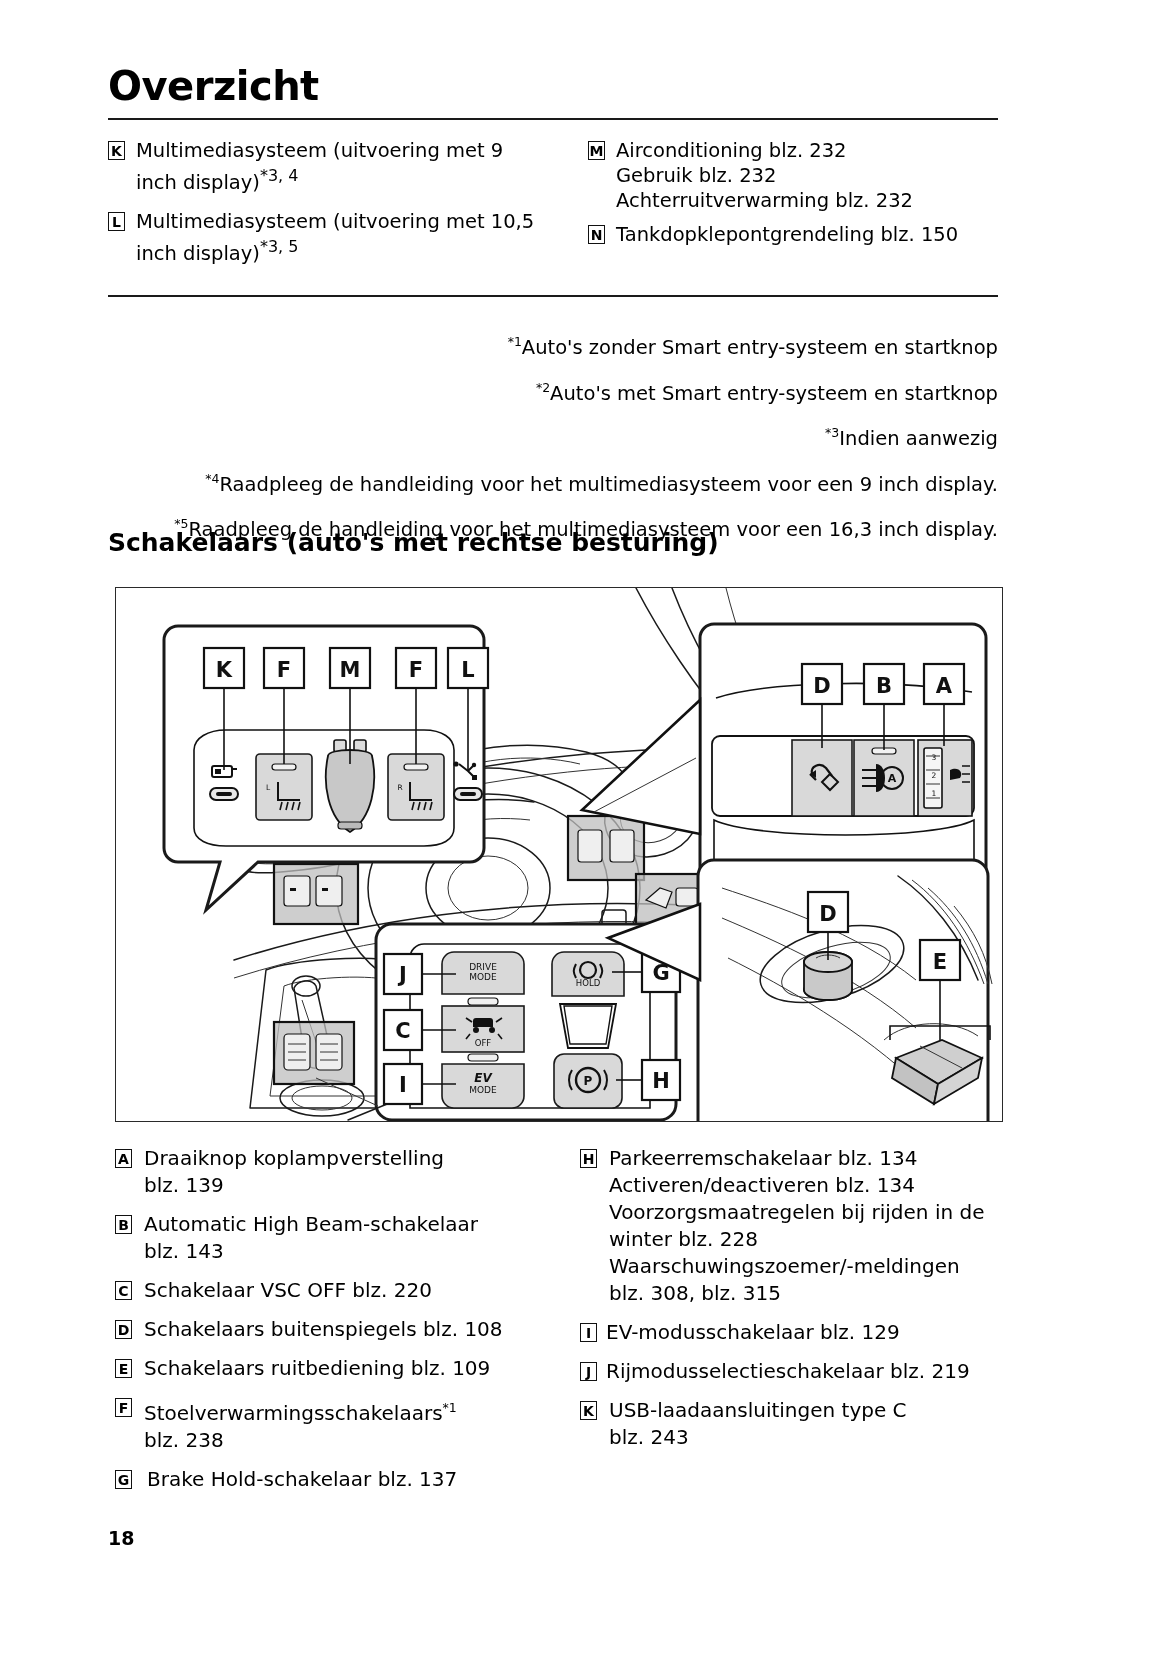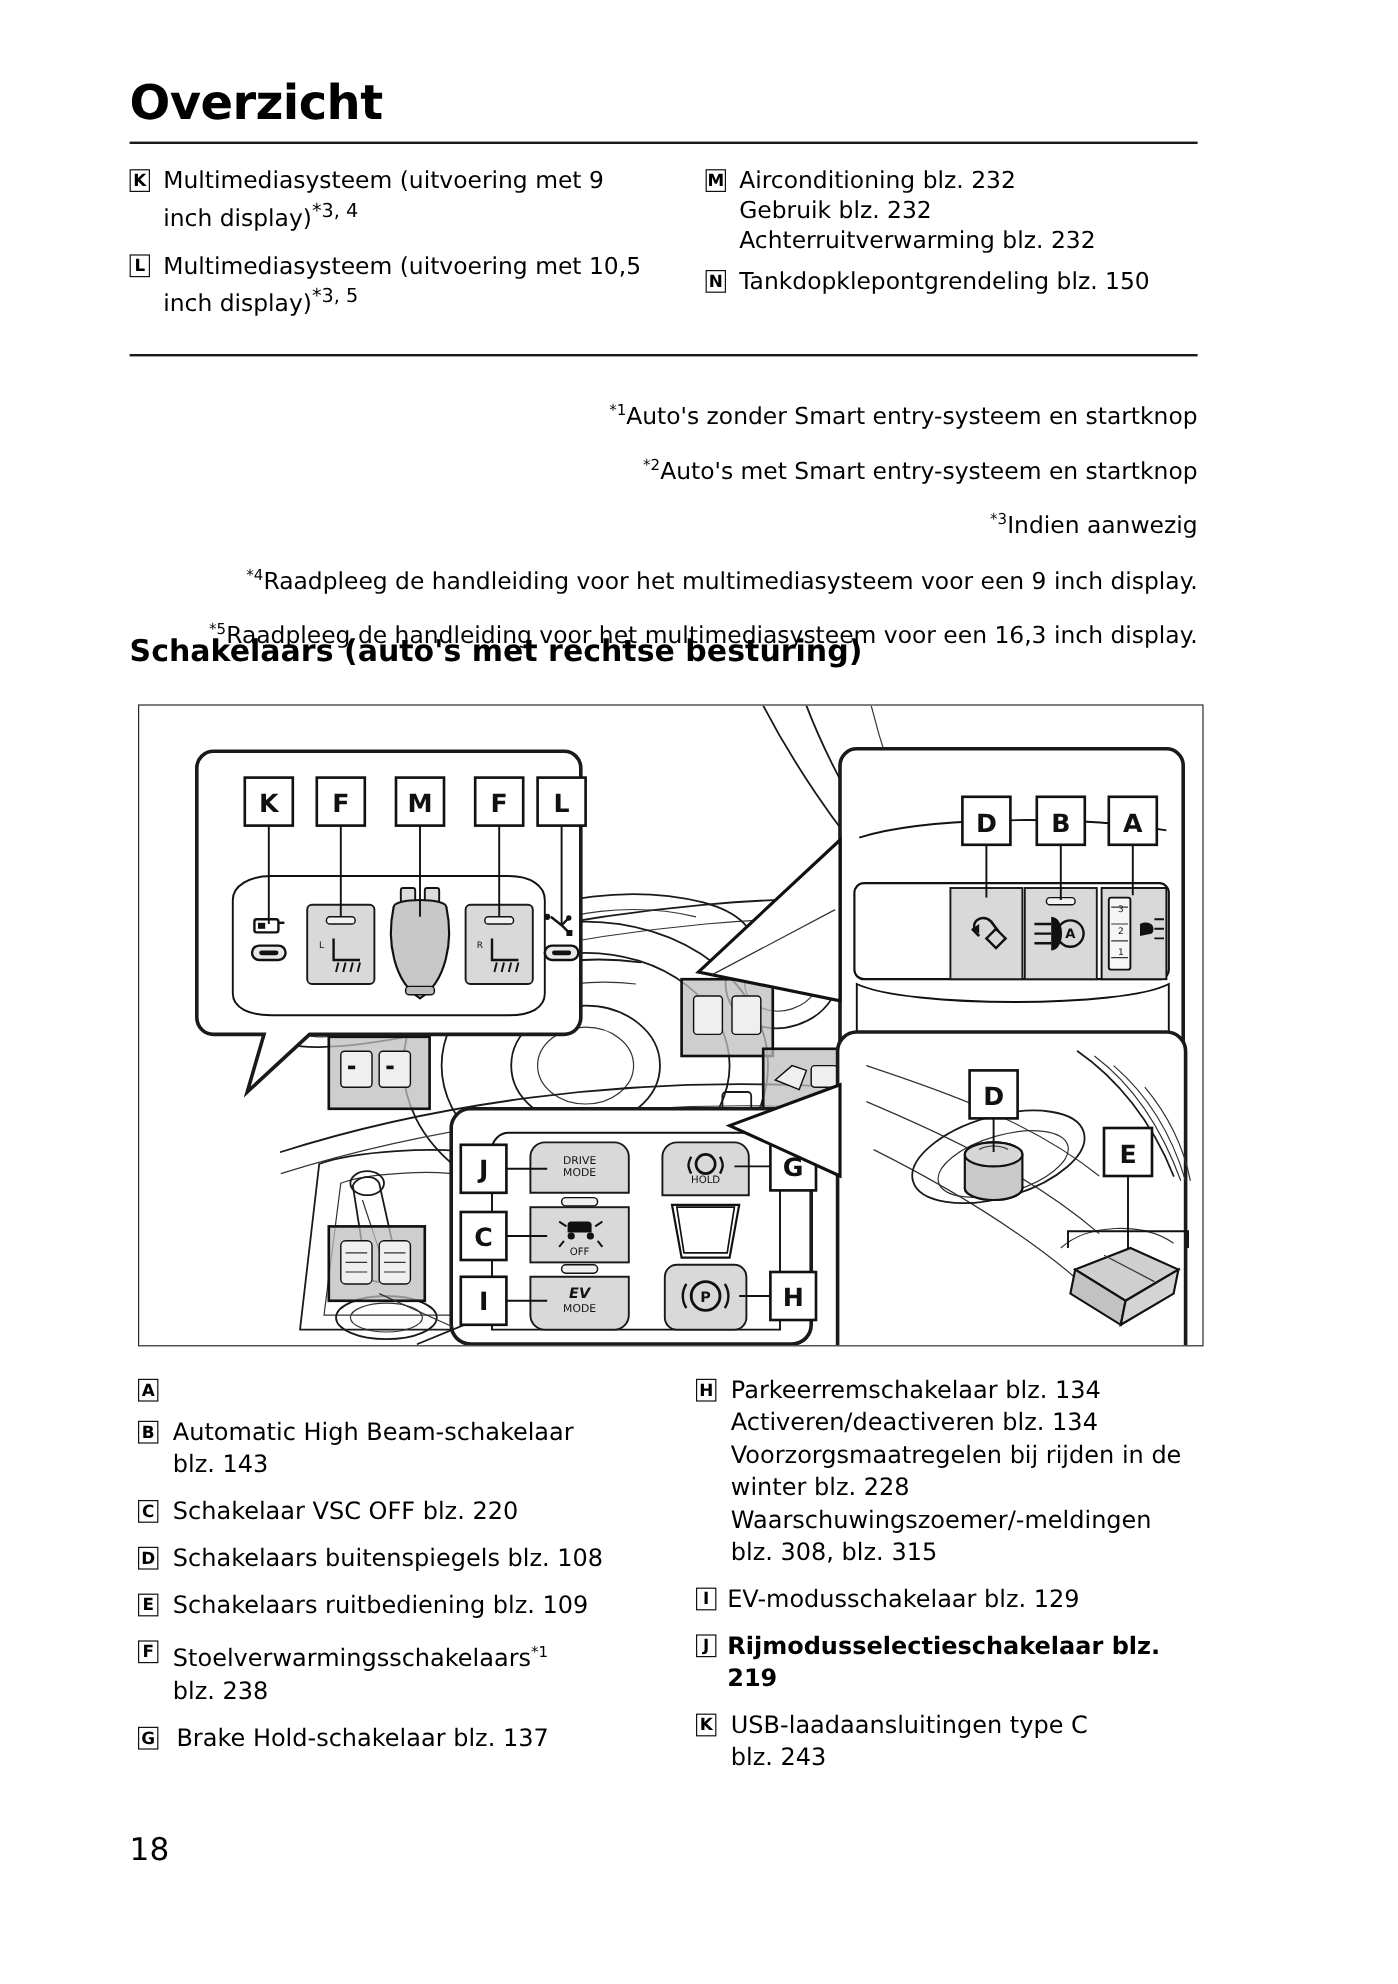--- a/index.html
+++ b/index.html
@@ -66,21 +66,21 @@
   
   .botlegend{position:absolute;left:108px;top:1145px;width:900px;}
   .bl-col{position:absolute;top:0;}
   .bl-col.left{left:7px;width:430px;}
   .bl-col.right{left:472px;width:430px;}
   .bl-row{display:flex;align-items:flex-start;margin-bottom:12px;}
   .bl-row .ltr{margin-top:4px;flex:0 0 auto;}
   .bl-txt{margin-left:12px;font-size:20px;line-height:27px;}
   .bl-txt sup{font-size:12.5px;}
 
-  .pageno{position:absolute;left:108px;top:1527px;font-size:26px;font-weight:normal;}
+  .pageno{position:absolute;left:108px;top:1527px;font-size:19px;font-weight:bold;}
 </style>
 </head>
 <body>
 
 <div class="page">
 
   <h1 class="title">Overzicht</h1>
 
   <div class="rule" style="top:118px;"></div>
 
@@ -460,20 +460,24 @@
       </g>
 
     </svg>
   </div>
 
   <div class="botlegend">
 
     <div class="bl-col left">
       <div class="bl-row">
         <span class="ltr">A</span>
+        <span class="bl-txt">
+          <span>Draaiknop koplampverstelling</span><br>
+          <span>blz. 139</span>
+        </span>
       </div>
       <div class="bl-row">
         <span class="ltr">B</span>
         <span class="bl-txt">
           <span>Automatic High Beam-schakelaar</span><br>
           <span>blz. 143</span>
         </span>
       </div>
       <div class="bl-row">
         <span class="ltr">C</span>
@@ -511,21 +515,21 @@
           <span>Waarschuwingszoemer/-meldingen</span><br>
           <span>blz. 308, blz. 315</span>
         </span>
       </div>
       <div class="bl-row" style="margin-top:6px;">
         <span class="ltr">I</span>
         <span class="bl-txt" style="margin-left:9px;">EV-modusschakelaar blz. 129</span>
       </div>
       <div class="bl-row" style="margin-top:6px;">
         <span class="ltr">J</span>
-        <span class="bl-txt" style="margin-left:9px;font-weight:bold;">Rijmodusselectieschakelaar blz. 219</span>
+        <span class="bl-txt" style="margin-left:9px;">Rijmodusselectieschakelaar blz. 219</span>
       </div>
       <div class="bl-row" style="margin-top:6px;">
         <span class="ltr">K</span>
         <span class="bl-txt">
           <span>USB-laadaansluitingen type C</span><br>
           <span>blz. 243</span>
         </span>
       </div>
     </div>
 

